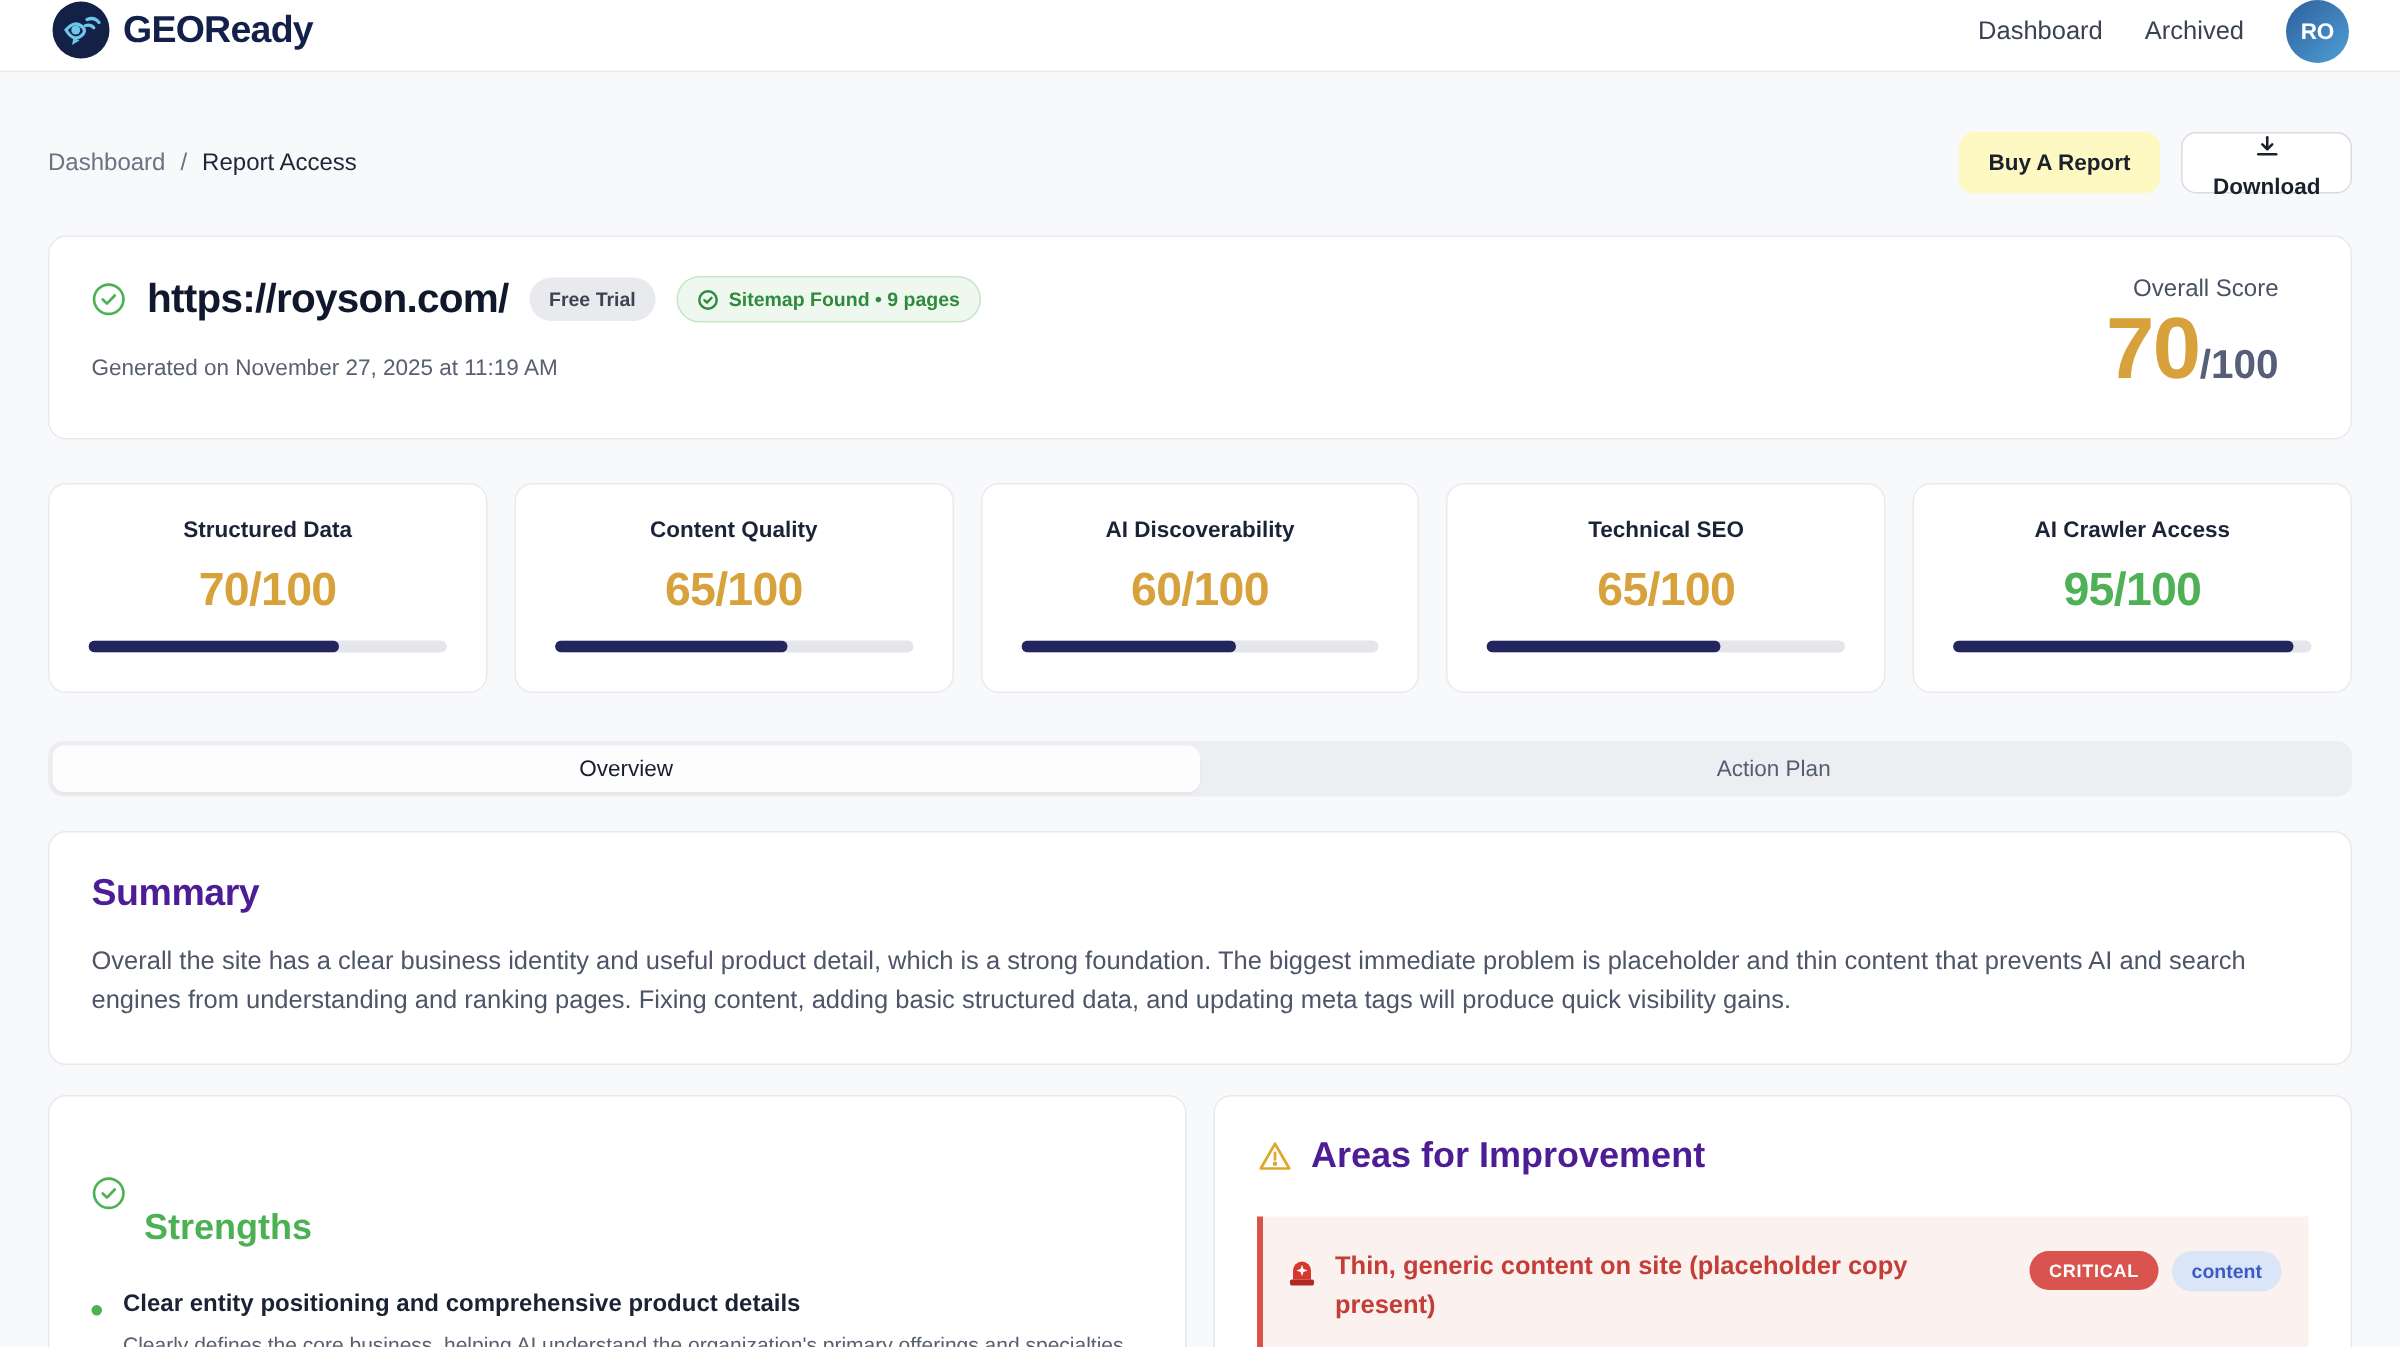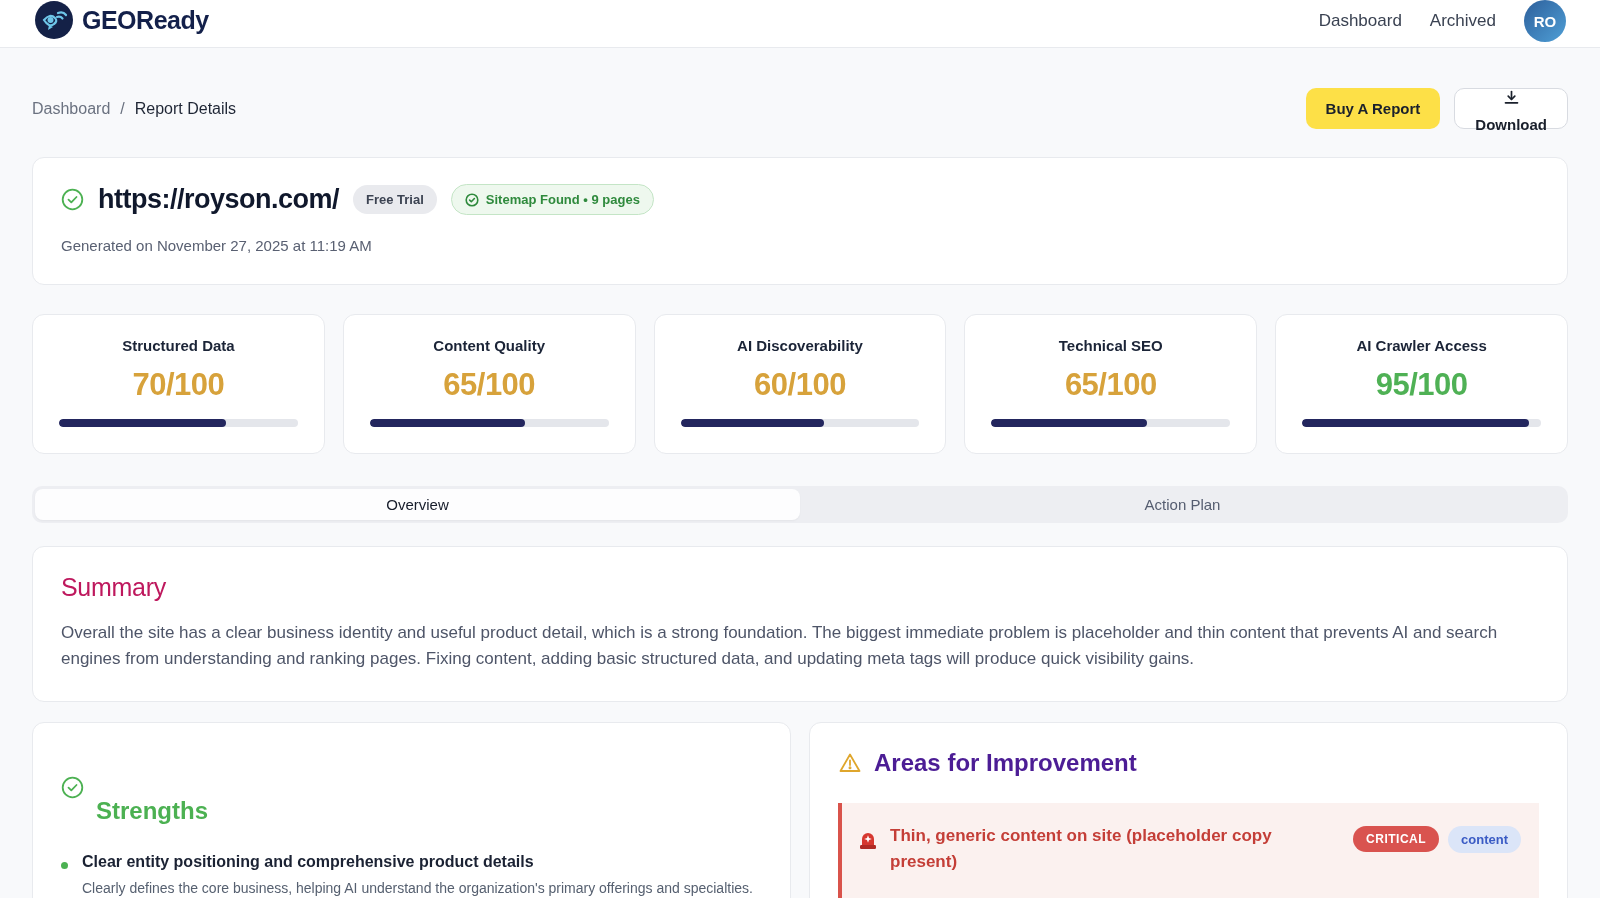--- a/index.html
+++ b/index.html
@@ -34,21 +34,21 @@
   
   .crumb-row { display:flex; align-items:center; justify-content:space-between; margin-top:40px; }
   .breadcrumb { font-size:16px; display:flex; gap:10px; align-items:center; }
   .crumb-parent { color:#6b7280; cursor:pointer; }
   .crumb-sep { color:#6b7280; }
   .crumb-current { color:#1f2635; }
   .action-buttons { display:flex; gap:14px; }
   .btn { height:41px; border-radius:10px; font-size:15px; font-weight:600;
          display:flex; align-items:center; gap:10px; padding:0 20px; cursor:pointer;
          font-family:"Liberation Sans", sans-serif; border:none; color:#1a202c; }
-  .btn-secondary { background:#fde047;justify-content:flex-end; }
+  .btn-secondary { background:#fef9c3;justify-content:flex-end; }
   .btn-outline { background:#ffffff; border:1px solid #d8dbe1;flex-direction:column; }
 
   
   .card { background:#fff; border:1px solid #e8eaee; border-radius:12px; }
   .url-card { margin-top:28px; padding:26px 30px 30px 28px; display:flex; justify-content:space-between; }
   .url-row { display:flex; align-items:center; gap:14px; }
   .url-text { font-size:27px; font-weight:800; color:#10182c; letter-spacing:-0.5px; }
   .pill { border-radius:999px; font-size:13px; font-weight:700; padding:7px 13px; white-space:nowrap; }
   .pill-gray { background:#e9eaee; color:#3c4352; }
   .pill-green { background:#eef8ee; color:#2f8a3d; border:1px solid #c4e5c6;
@@ -70,21 +70,21 @@
 
   
   .tabbar { margin-top:32px; height:37px; background:#edeef2; border-radius:10px;
             display:flex; padding:3px; }
   .tab { flex:1; display:flex; align-items:center; justify-content:center;
          font-size:15px; color:#555d70; border-radius:8px; cursor:pointer; }
   .tab.active { background:#fdfdfe; color:#171d2b; box-shadow:0 1px 2px rgba(0,0,0,0.04); }
 
   
   .summary-card { margin-top:23px; padding:26px 30px 30px 28px; }
-  .summary-title { font-size:25px; font-weight:400; color:#be185d; letter-spacing:-0.3px; }
+  .summary-title { font-size:25px; font-weight:700; color:#4c1d95; letter-spacing:-0.3px; }
   .summary-body { margin-top:18px; font-size:17px; line-height:1.5; color:#4e5568; }
 
   
   .bottom-grid { display:grid; grid-template-columns:1fr 1fr; gap:18px; margin-top:20px; }
   .panel { padding:26px 28px; }
   .panel-header { display:flex; align-items:center; gap:12px; }
   .panel-title-green { font-size:24px; font-weight:800; color:#4cb152;margin-top:48px; }
   .panel-title-amber { font-size:24px; font-weight:800; color:#4c1d95; }
 
   .strength-item { margin-top:28px; display:flex; gap:14px; }
@@ -126,21 +126,21 @@
     <div class="avatar">RO</div>
   </div>
 </div>
 
 <div class="page">
 
   <div class="crumb-row">
     <div class="breadcrumb">
       <span class="crumb-parent">Dashboard</span>
       <span class="crumb-sep">/</span>
-      <span class="crumb-current">Report Details</span>
+      <span class="crumb-current">Report Access</span>
     </div>
     <div class="action-buttons">
       <button class="btn btn-secondary">
         <span>Buy A Report</span>
       </button>
       <button class="btn btn-outline">
         <span class="icon">
           <svg width="17" height="17" viewBox="0 0 17 17" fill="none" stroke="#1a202c" stroke-width="1.7" stroke-linecap="round" stroke-linejoin="round">
             <path d="M8.5 2.5 V10"></path>
               <path d="M5.2 7.2 L8.5 10.5 L11.8 7.2"></path>
@@ -168,20 +168,27 @@
             <svg width="14" height="14" viewBox="0 0 14 14" fill="none" stroke="#2f8a3d" stroke-width="1.6" stroke-linecap="round" stroke-linejoin="round">
               <circle cx="7" cy="7" r="5.8"></circle>
                 <path d="M4.6 7.1 L6.3 8.7 L9.4 5.5"></path>
             </svg>
           </span>
           <span>Sitemap Found • 9 pages</span>
         </span>
       </div>
       <div class="generated">Generated on November 27, 2025 at 11:19 AM</div>
     </div>
+    <div class="overall">
+      <div class="overall-label">Overall Score</div>
+      <div class="overall-score-row">
+        <span class="overall-score" style="color: rgb(215, 162, 59);">70</span>
+        <span class="overall-max">/100</span>
+      </div>
+    </div>
   </div>
 
   <div class="scores-grid">
     <div class="card score-card">
       <div class="score-label">Structured Data</div>
       <div class="score-value" style="color: rgb(215, 162, 59);">70/100</div>
       <div class="bar-track">
           <div class="bar-fill" style="width: 70%;"></div>
         </div>
     </div>

